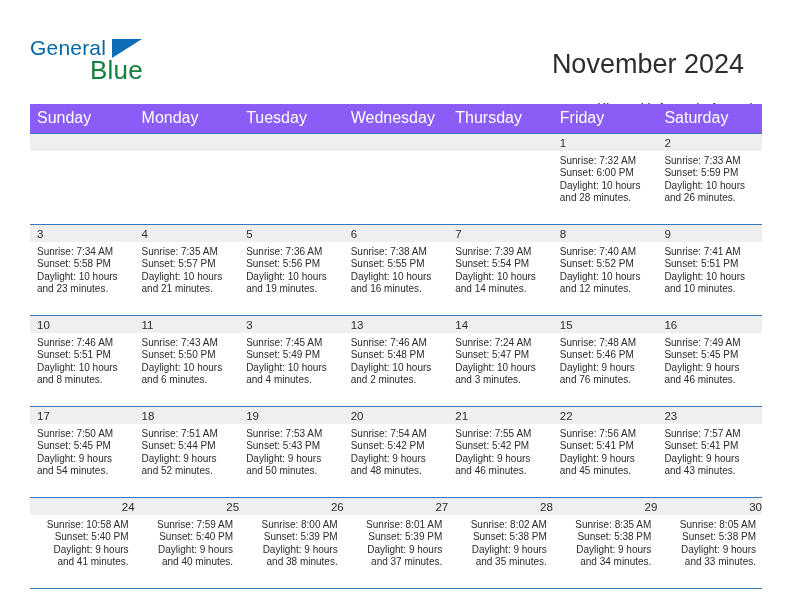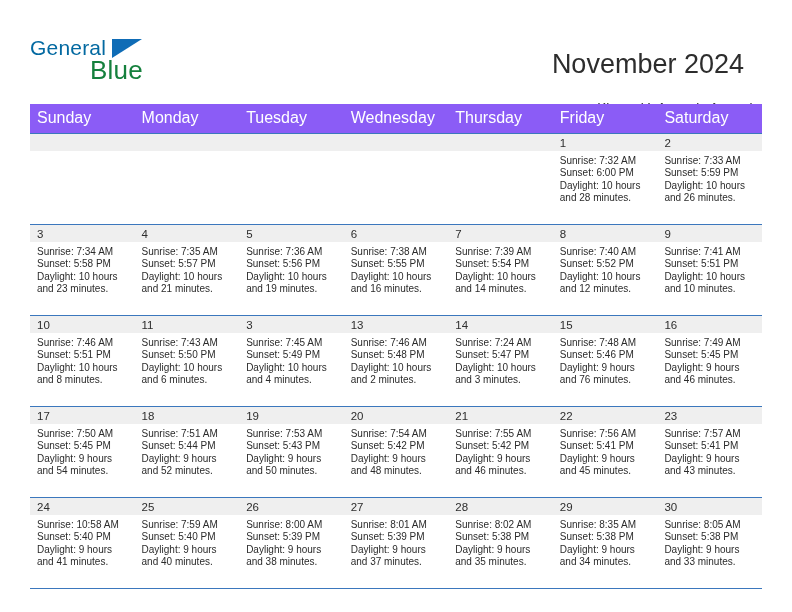--- a/index.html
+++ b/index.html
@@ -113,20 +113,21 @@
   }
 
   tbody tr.week > td {
     vertical-align: top;
     padding: 0;
     border-top: 1px solid #3b77bd;
     height: 90px;
   }
   tbody tr.week:last-child > td {
     border-bottom: 1px solid #3b77bd;
+    text-align: right;
   }
 
   .cell-inner {
     height: 90px;
     box-sizing: border-box;
   }
   .daynum-band {
     background: #efefef;
     height: 17px;
     box-sizing: border-box;

